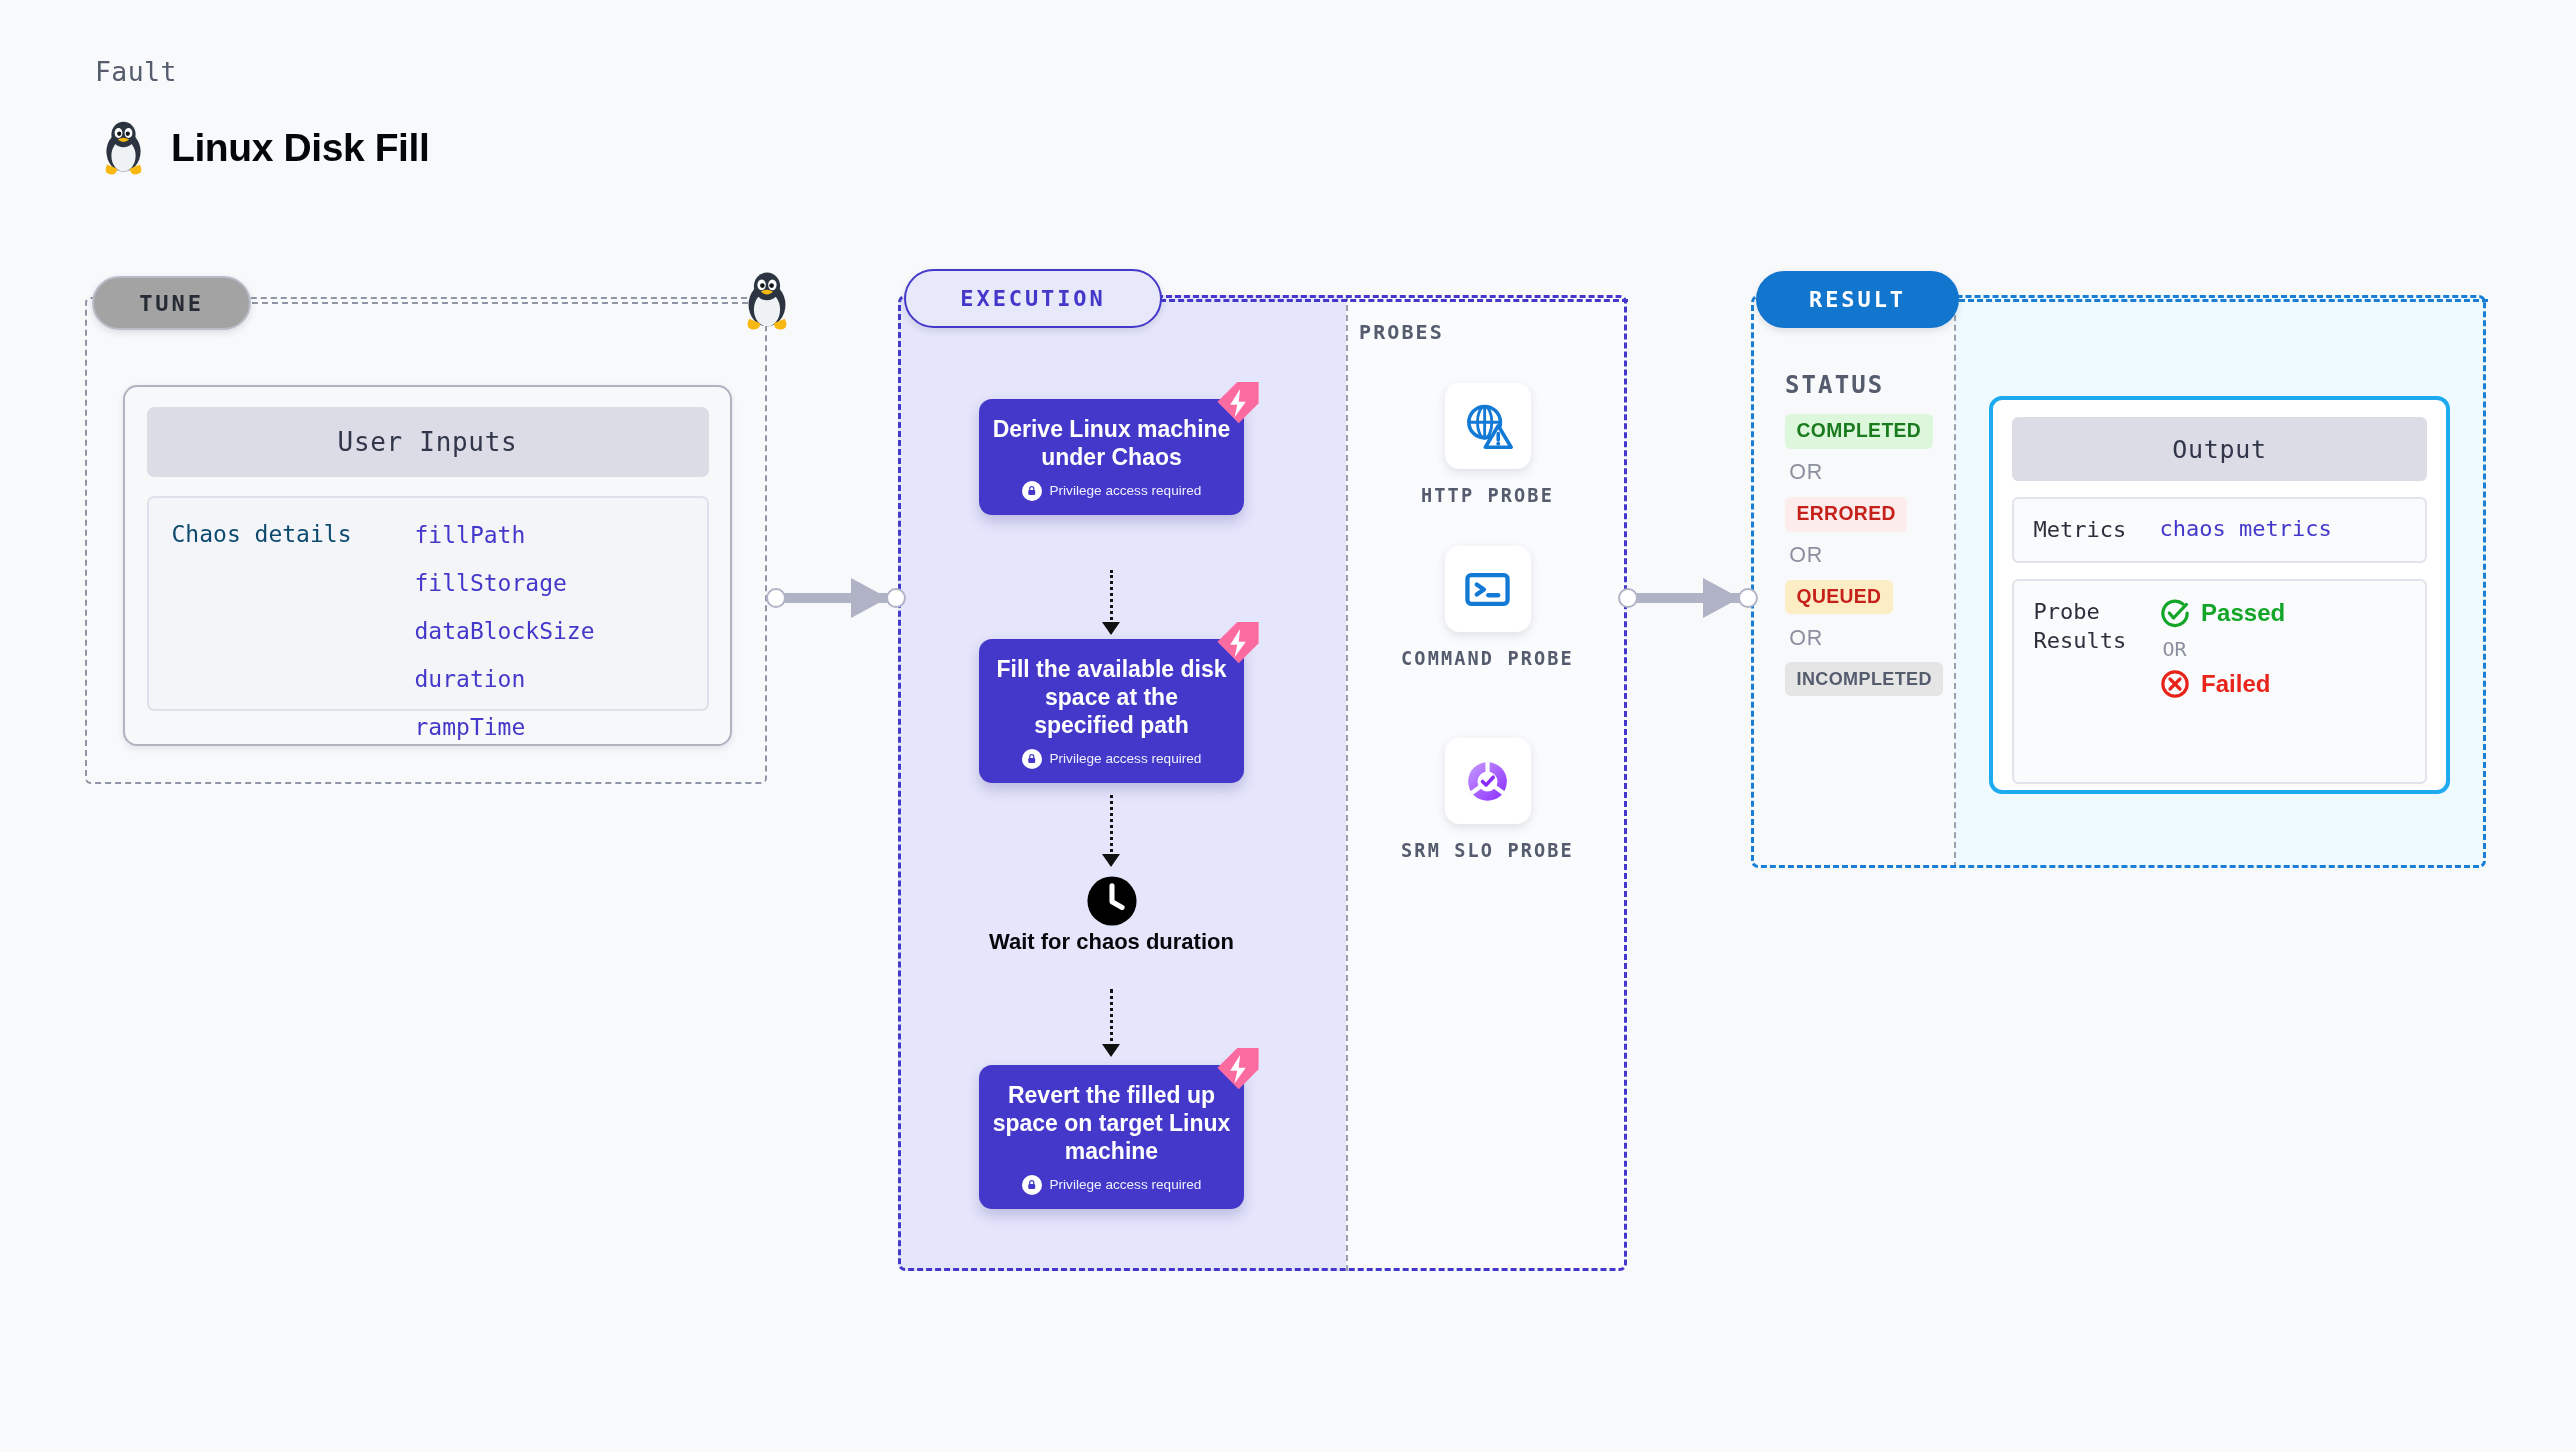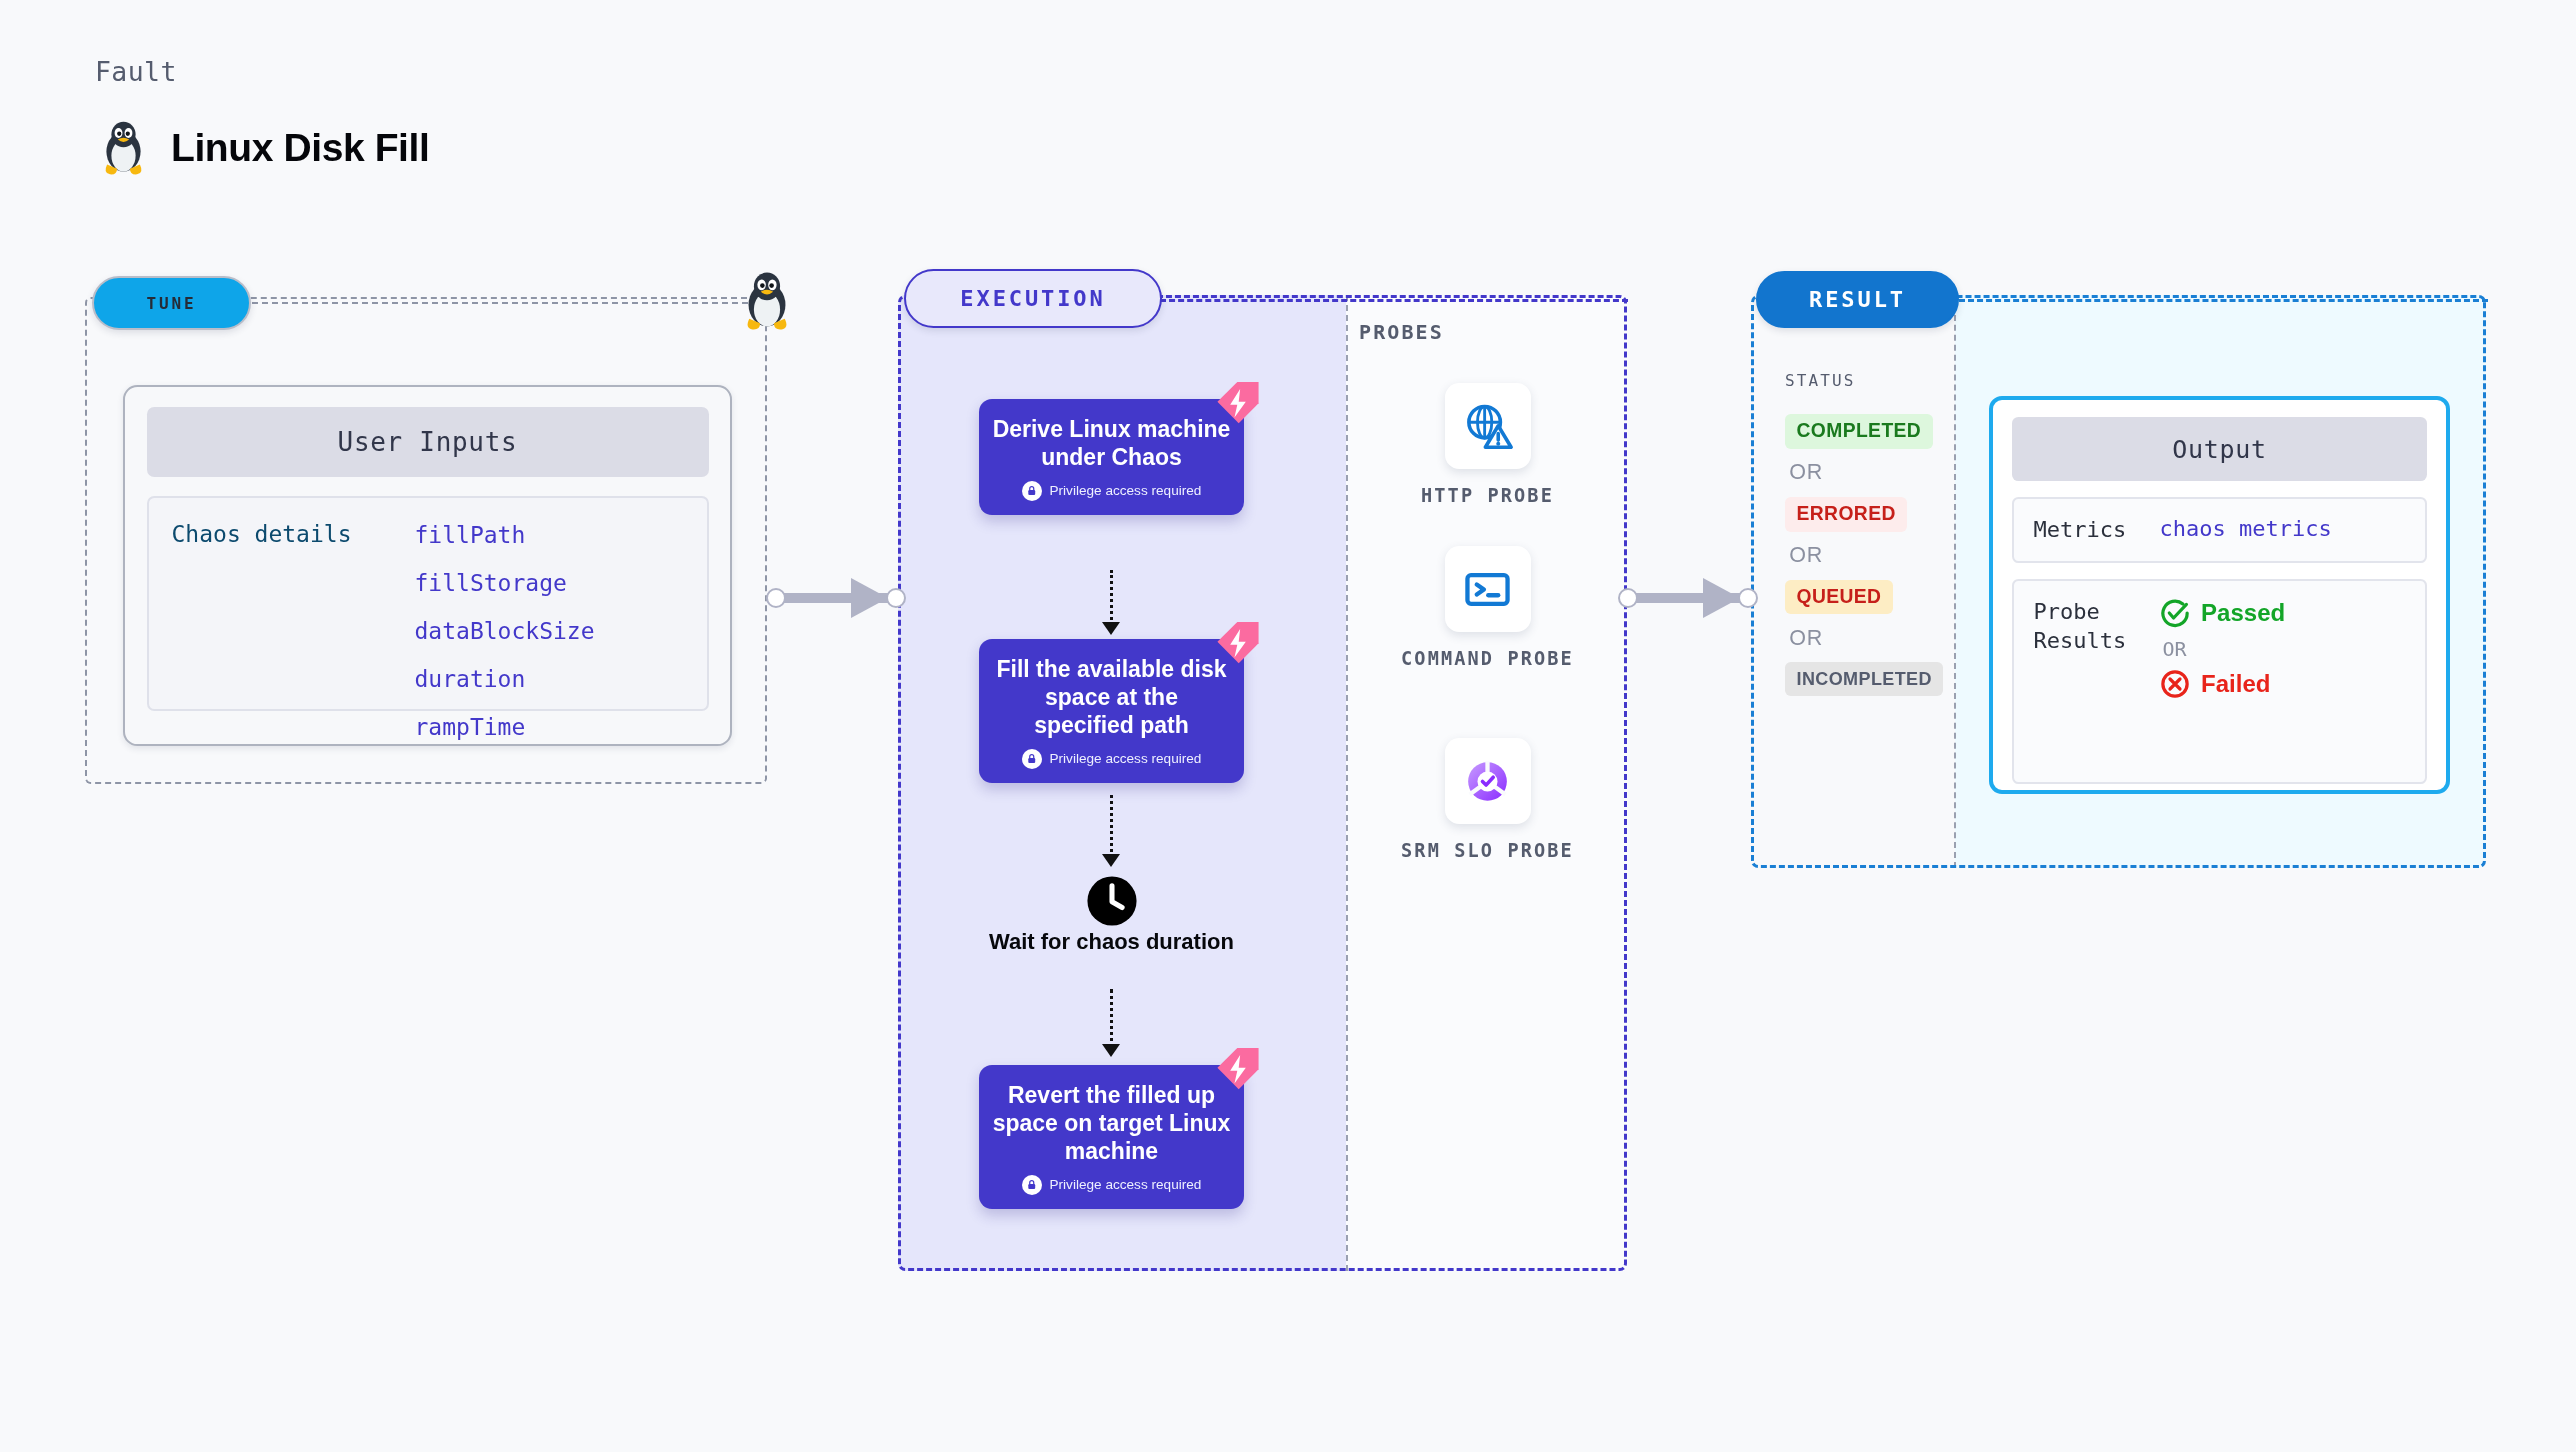--- a/index.html
+++ b/index.html
@@ -25,21 +25,21 @@
 
   
   .pill {
     position: absolute; display: flex; align-items: center; justify-content: center;
     border-radius: 716px; font-family: "DejaVu Sans Mono", monospace;
     font-weight: bold; letter-spacing: 2.9px; z-index: 6;
     box-shadow: 0 2.9px 7.2px rgba(40,50,80,.13);
   }
   .pill-tune {
     left: 92px; top: 276px; width: 159px; height: 54px;
-    background: #0ea5e9; border: 2.1px solid #b9bdc9; color: #262b36; font-size: 16px;
+    background: #a3a3a3; border: 2.1px solid #b9bdc9; color: #262b36; font-size: 22px;
   }
   .pill-exec {
     left: 904px; top: 269px; width: 258px; height: 59px;
     background: #e8e8fb; border: 2.9px solid #4338ca; color: #4338ca; font-size: 22px;
   }
   .pill-result {
     left: 1756px; top: 271px; width: 203px; height: 57px;
     background: #1275ce; border: 2.1px solid #1275ce; color: #ffffff; font-size: 22px;
   }
 
@@ -138,22 +138,22 @@
     border: 3.6px dashed #1a7fd4; border-radius: 7.2px;
   }
   .result-fill {
     position: absolute; left: 1955px; top: 295px; width: 531px; height: 573px;
     background: #eefaff; border-radius: 0 7.2px 7.2px 0;
   }
   .status-col { position: absolute; left: 1751px; top: 295px; width: 205px; height: 573px;
                 border-right: 2.9px dashed #9aa0b0; }
   .status-label {
     position: absolute; left: 1785px; top: 371px;
-    font-family: "DejaVu Sans Mono", monospace; font-size: 16px;
-    font-weight: normal; letter-spacing: 2.1px; color: #555c6e;
+    font-family: "DejaVu Sans Mono", monospace; font-size: 24px;
+    font-weight: bold; letter-spacing: 2.1px; color: #555c6e;
   }
   .status-list { position: absolute; left: 1785px; top: 414px; width: 179px; }
   .badge {
     display: inline-block; padding: 6.4px 11.5px; border-radius: 5.7px;
     font-size: 19.3px; font-weight: bold; letter-spacing: 0.4px;
   }
   .or-txt { display: block; margin: 11.5px 0 11.5px 4.3px; font-size: 21.5px; color: #8b90a0; letter-spacing: 0.7px; }
 
   
   .output-card {

